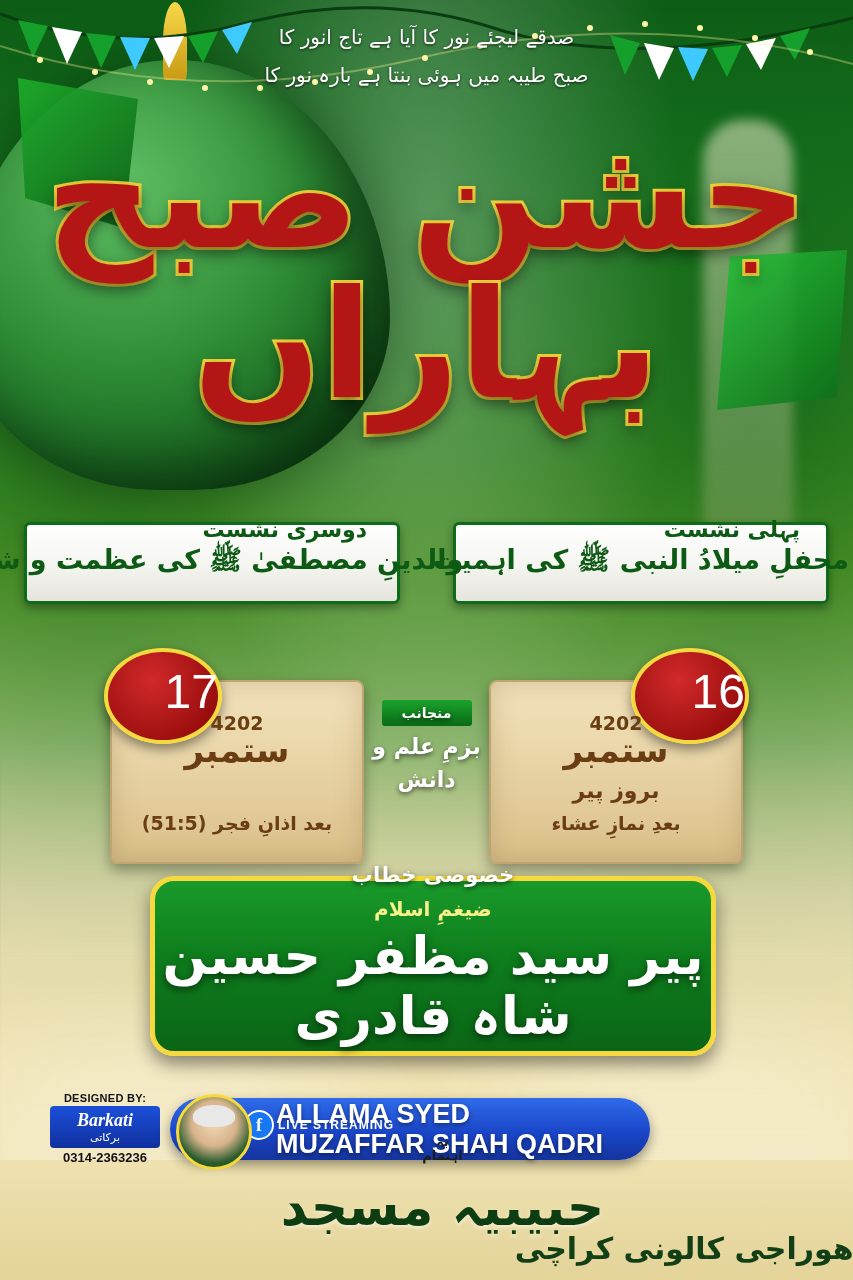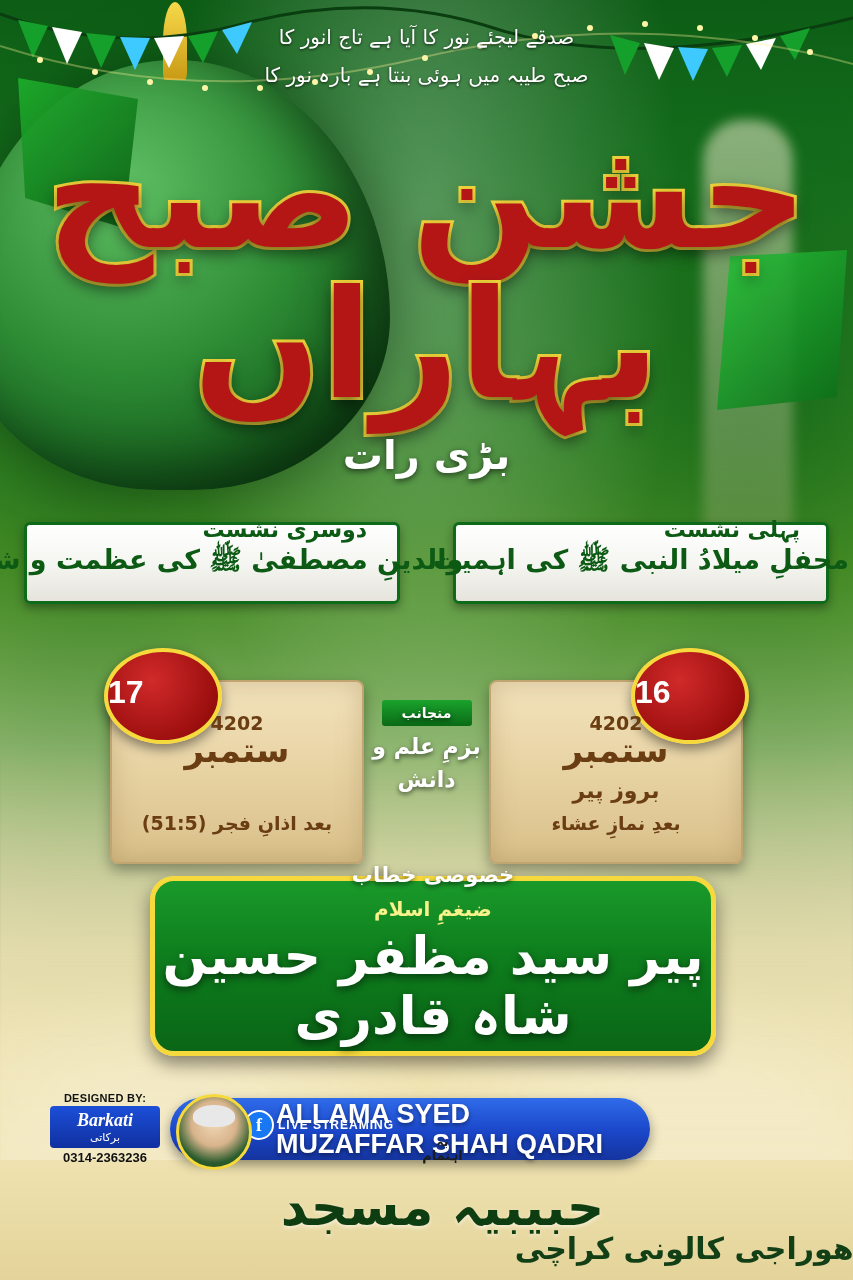--- a/index.html
+++ b/index.html
@@ -105,21 +105,21 @@
   }
   .scroll .big{top:48px;font-size:34px;}
   .scroll .yr{top:30px;font-size:19px;}
   .scroll .day{top:96px;font-size:22px;}
   .scroll .time{top:130px;font-size:19px;}
   .day-badge{
     position:absolute;top:-34px;width:110px;height:88px;border-radius:50%;
     background:radial-gradient(circle at 40% 32%, #d12a2a 0%, #9d0f0f 70%, #760606 100%);
     border:4px solid #f6d93c;
     box-shadow:0 5px 12px rgba(0,0,0,0.45);
-    color:#fff;font-size:32px;font-weight:bold;line-height:80px;text-align:left;
+    color:#fff;font-size:48px;font-weight:normal;line-height:80px;text-align:right;
   }
   .scroll.right .day-badge{right:-8px;}
   .scroll.left .day-badge{left:-8px;}
   .center-tag{
     position:absolute;left:50%;top:80px;transform:translateX(-50%);
     width:150px;text-align:center;color:#ffffff;font-weight:bold;font-size:22px;
     line-height:1.5;text-shadow:0 2px 5px rgba(0,0,0,0.6);
   }
   .center-tag .flag{
     display:block;margin:0 auto 4px auto;width:90px;height:26px;
@@ -263,21 +263,20 @@
   </svg>
 
   <div class="couplet urdu">
     <div>صدقے لیجئے نور کا آیا ہے تاج انور کا</div>
     <div>صبح طیبہ میں ہوئی بنتا ہے بارہ نور کا</div>
   </div>
 
   <div class="title-wrap">
     <div class="title urdu">جشن صبح بہاراں</div>
   </div>
-  <div class="subtitle urdu">بڑی رات</div>
 
   <div class="sessions">
     <div class="session right">
       <span class="session-no urdu">پہلی نشست</span>
       <span class="session-text urdu">محفلِ میلادُ النبی ﷺ کی اہمیت</span>
     </div>
     <div class="session left">
       <span class="session-no urdu">دوسری نشست</span>
       <span class="session-text urdu">والدینِ مصطفیٰ ﷺ کی عظمت و شان</span>
     </div>

